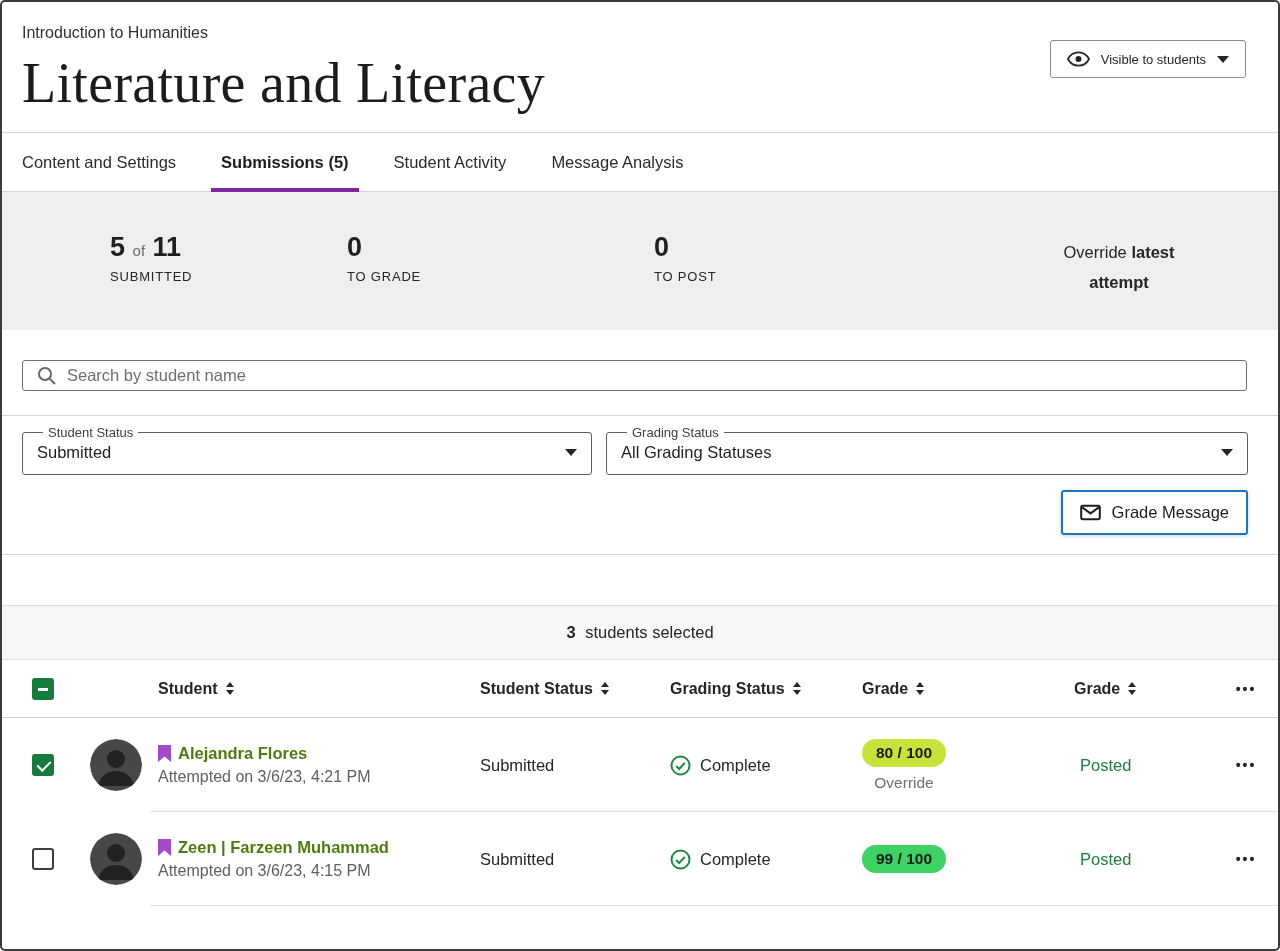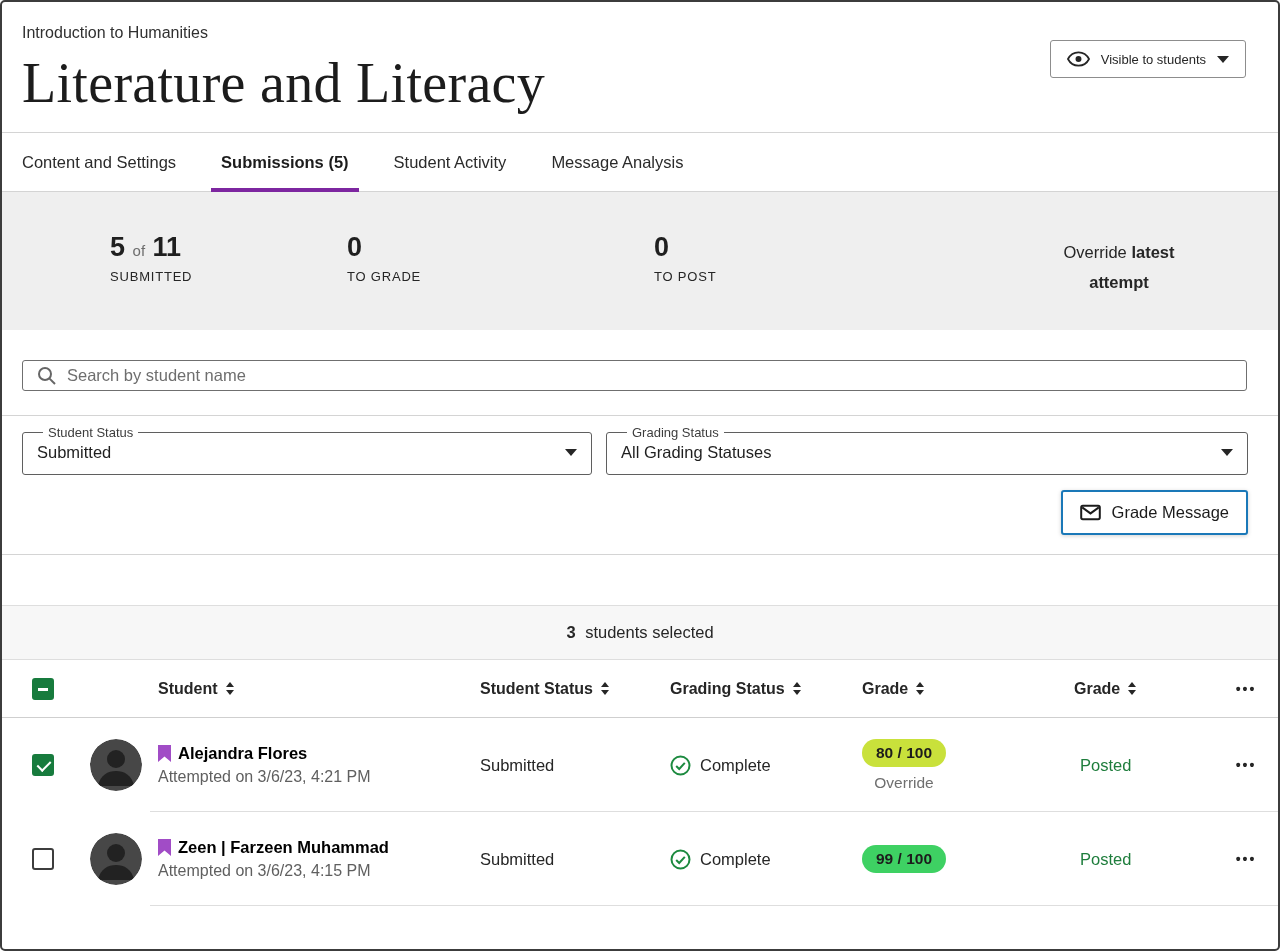--- a/index.html
+++ b/index.html
@@ -141,21 +141,21 @@
 
   .avatar { width:52px; height:52px; border-radius:50%; overflow:hidden; margin-left:10px; }
 
   .student-cell { padding-left:8px; }
   .name-line { display:flex; align-items:center; gap:7px; }
   .bookmark {
     width:13px; height:17px; flex:0 0 13px;
     background:var(--bookmark-purple,#a14cc6);
     clip-path:polygon(0 0,100% 0,100% 100%,50% 68%,0 100%);
   }
-  .student-name { font-weight:700; font-size:16.5px; color:#000000; cursor:pointer; }
+  .student-name { font-weight:700; font-size:16.5px; color:#4d7c0f; cursor:pointer; }
   .attempted { color:#5f5f5f; font-size:16px; margin-top:5px; }
 
   .status-cell { font-size:16.5px; }
   .grading-cell { display:flex; align-items:center; gap:9px; font-size:16.5px; }
 
   .grade-wrap { display:inline-flex; flex-direction:column; align-items:center; gap:7px; justify-self:start; }
   .pill {
     padding:5px 14px; border-radius:15px; font-weight:700; font-size:15.5px;
     color:#1c1c1c; cursor:pointer; white-space:nowrap;
   }

